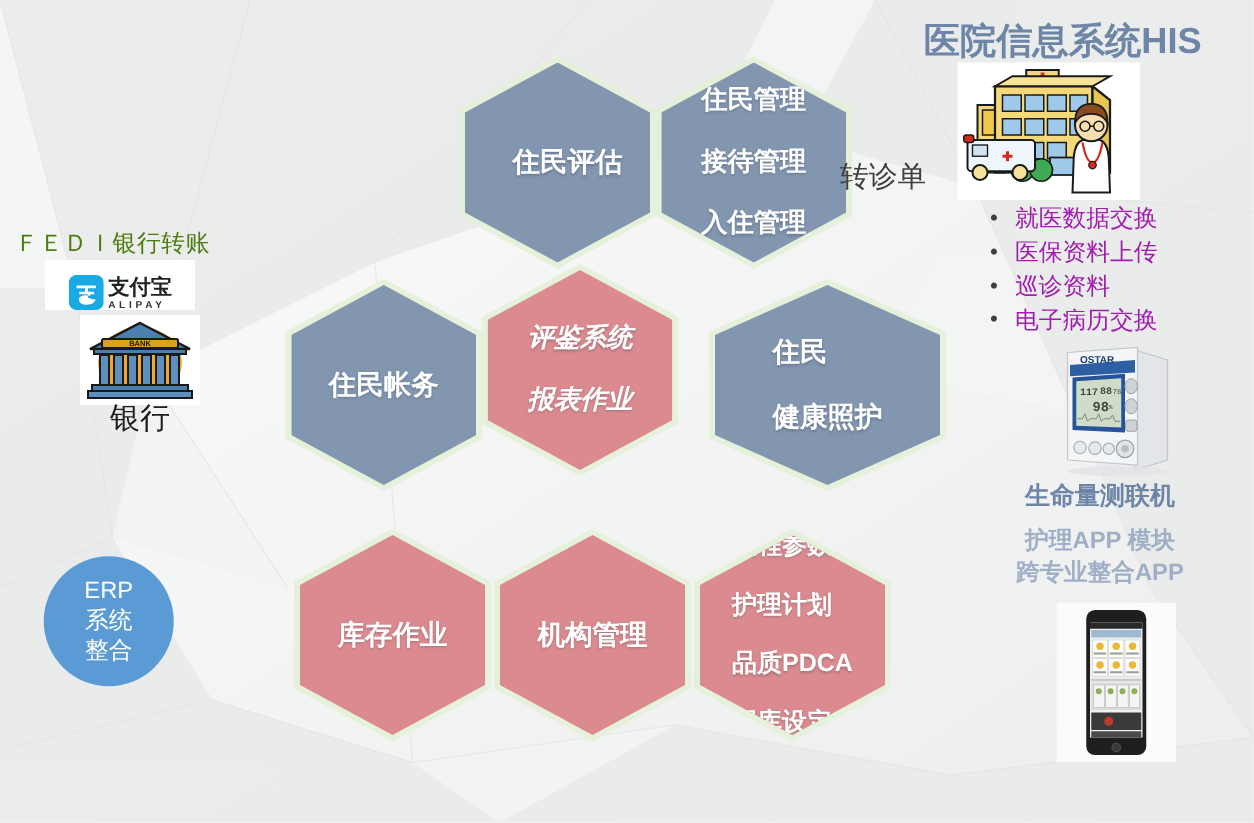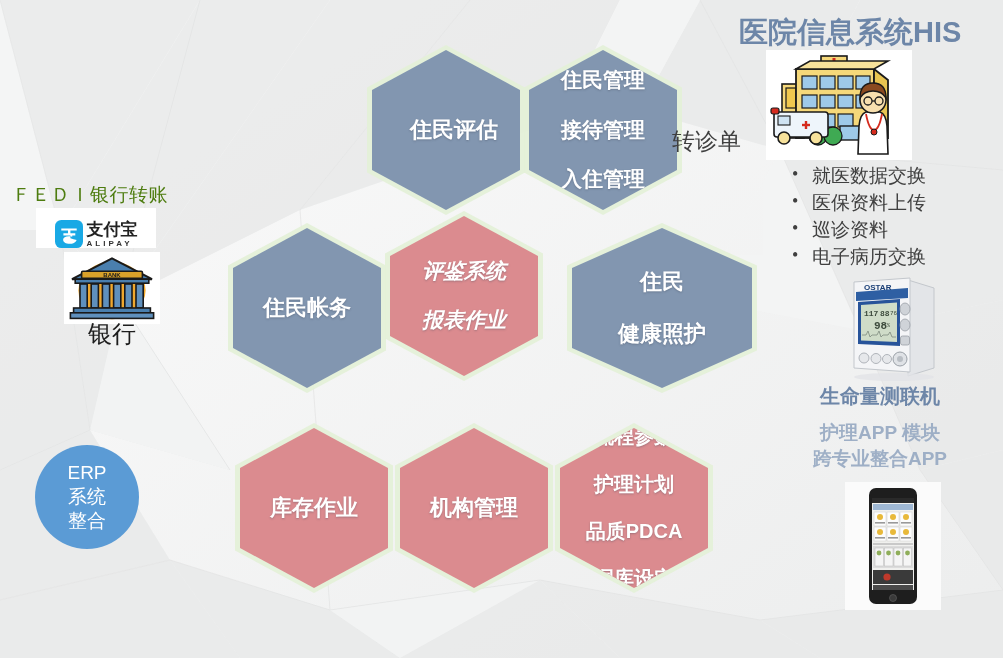--- a/index.html
+++ b/index.html
@@ -12,21 +12,20 @@
   }
 
   
   #stage { position:absolute; inset:0; }
   #bg { position:absolute; inset:0; width:1003px; height:658px; }
 
   
   .hex {
     position:absolute;
     display:flex; align-items:center; justify-content:center;
-    text-align:center;
     color:#ffffff;
     font-weight:bold;
     line-height:1.18;
     clip-path: polygon(50% 0%, 100% 25%, 100% 75%, 50% 100%, 0% 75%, 0% 25%);
     -webkit-clip-path: polygon(50% 0%, 100% 25%, 100% 75%, 50% 100%, 0% 75%, 0% 25%);
     text-shadow:0 1px 2px rgba(60,70,85,.35);
     user-select:none;
   }
   .hexwrap { position:absolute; }
   .hexglow {
@@ -86,21 +85,21 @@
     font-size:29px; font-weight:bold; color:#6d86a8;
     letter-spacing:0px; white-space:nowrap;
   }
   .his-img {
     position:absolute; left:766px; top:50px; width:146px; height:110px;
     background:#ffffff; overflow:hidden;
   }
   .his-list {
     position:absolute; left:790px; top:163px;
     list-style:none; margin:0; padding:0;
-    font-size:19px; color:#404040; line-height:1.42;font-family:Liberation Serif, serif;
+    font-size:19px; color:#a21caf; line-height:1.42;
   }
   .his-list li { position:relative; padding-left:22px; white-space:nowrap; }
   .his-list li::before {
     content:"•"; position:absolute; left:2px; top:-1px; font-size:18px; color:#3f3f3f;
   }
 
   .monitor-img {
     position:absolute; left:838px; top:272px; width:112px; height:112px;
     overflow:hidden;
   }

